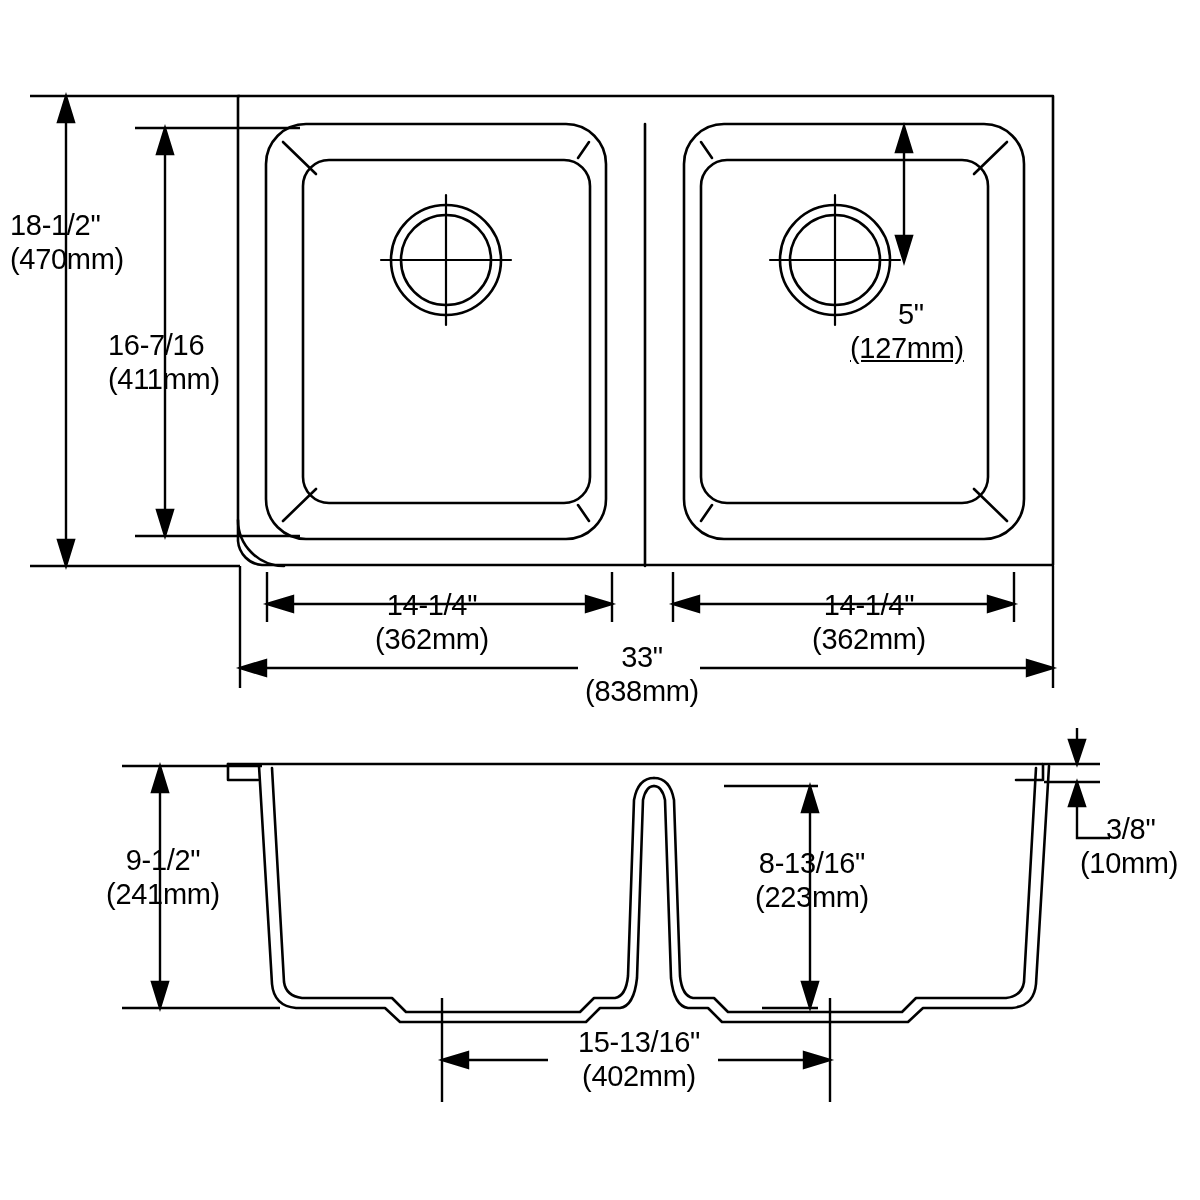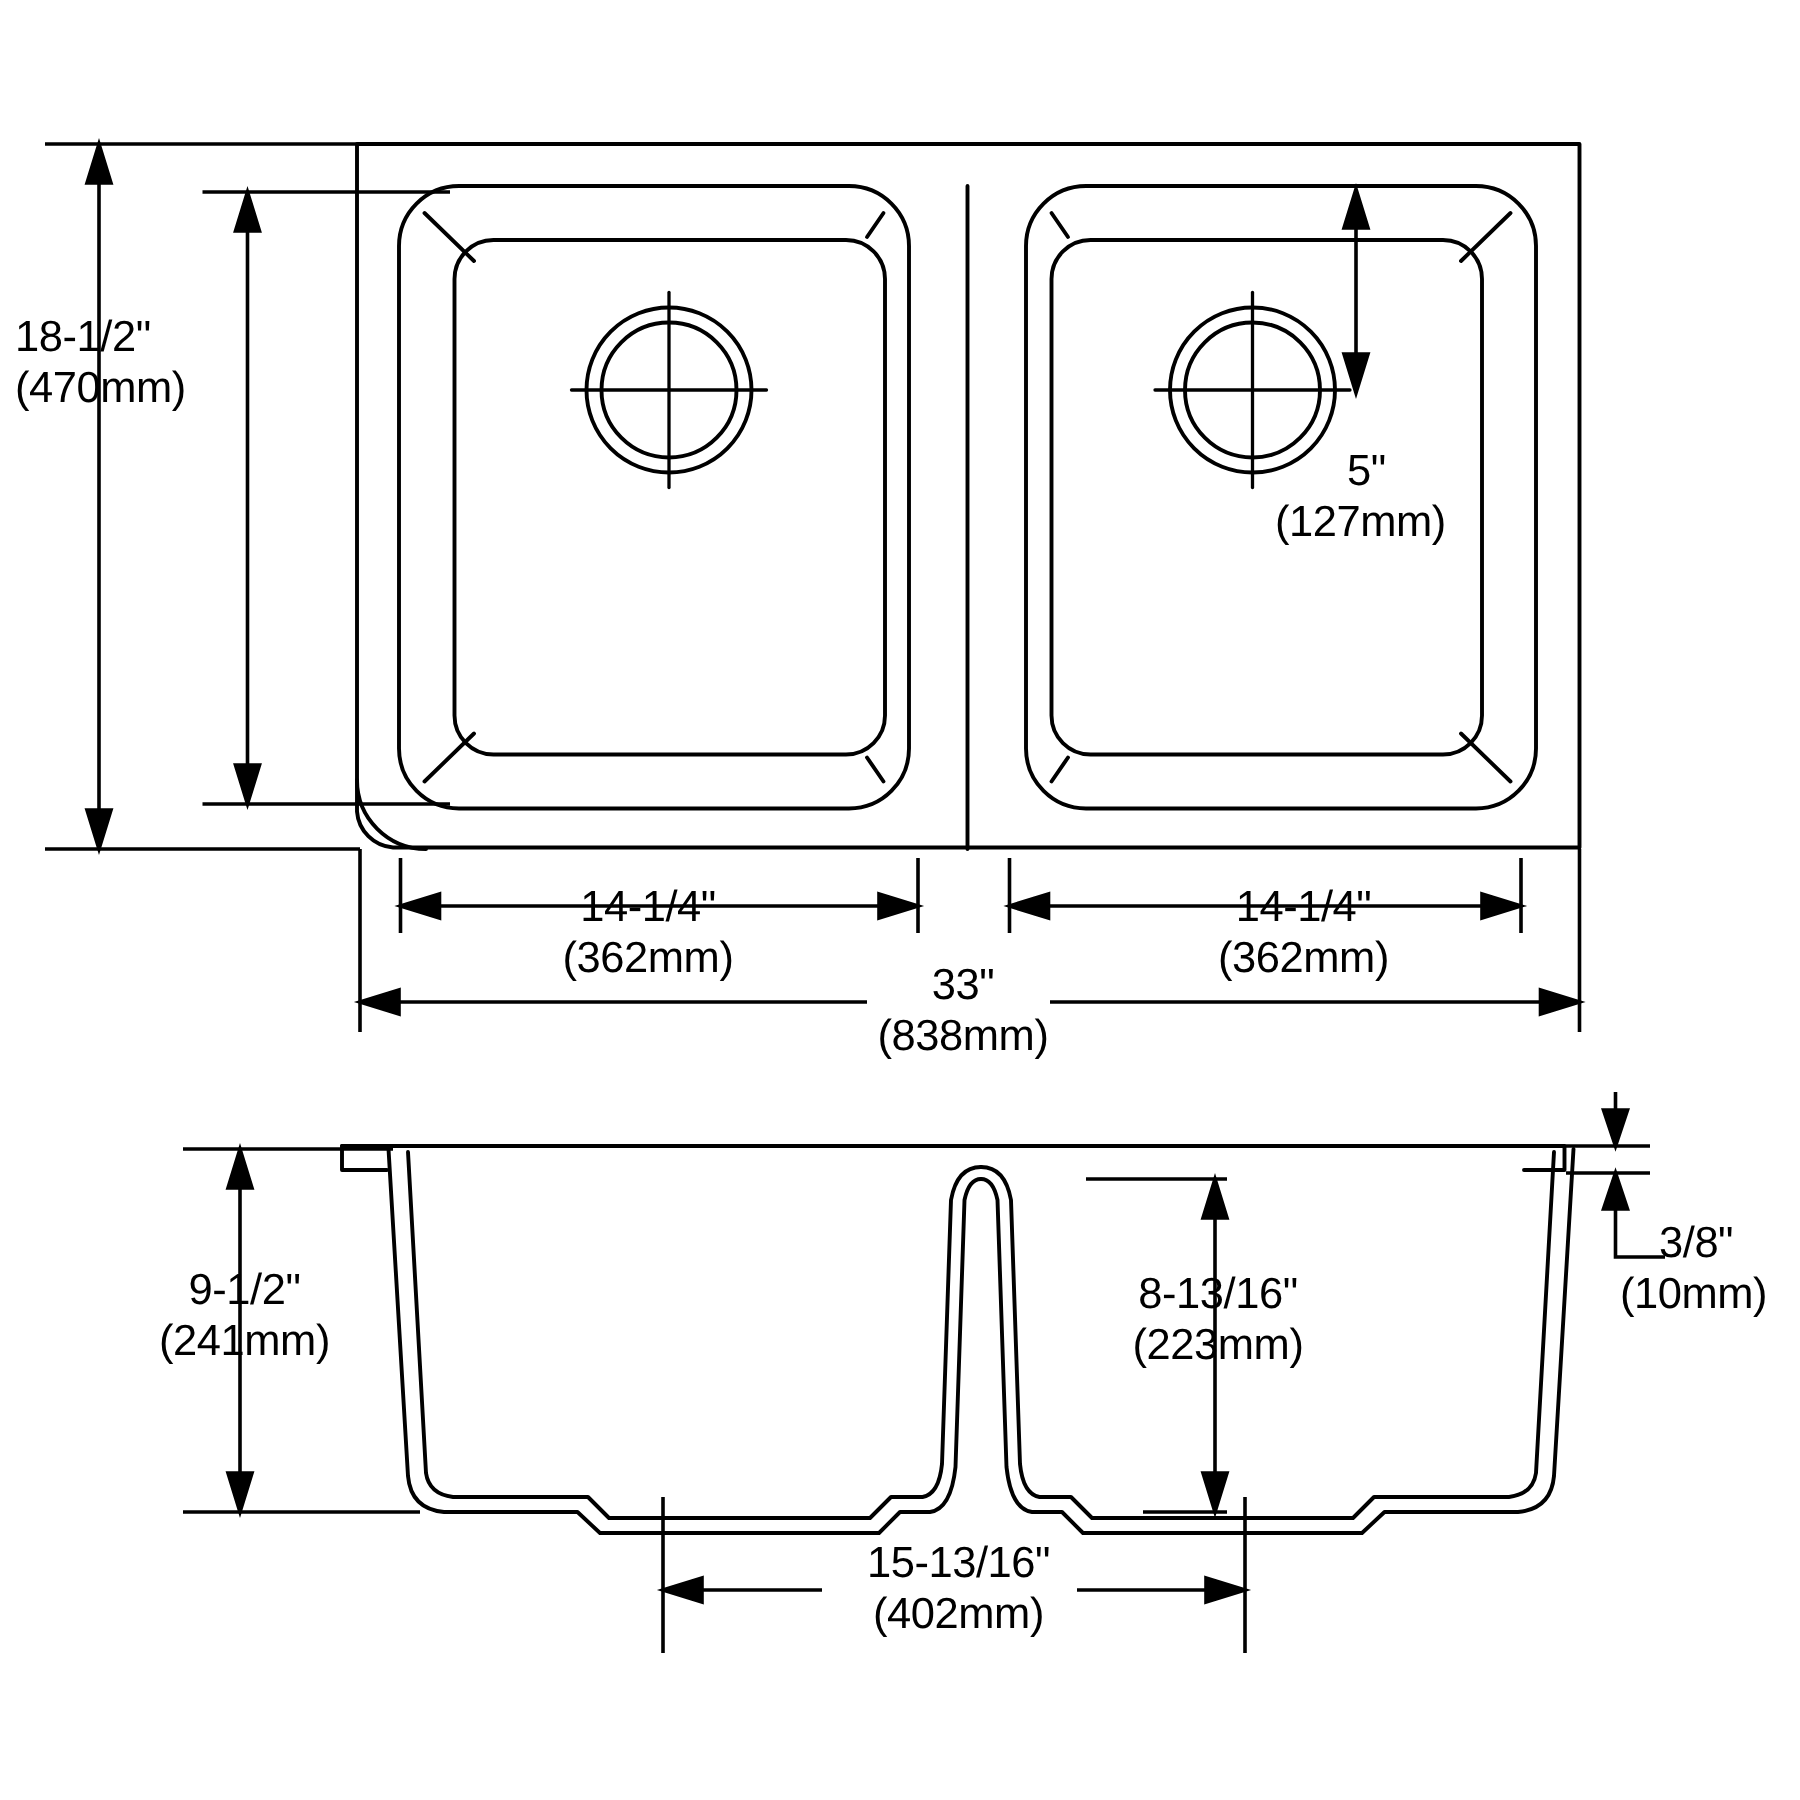--- a/index.html
+++ b/index.html
@@ -200,24 +200,28 @@
       <polygon points="442,1060 468,1052 468,1068"></polygon>
       <polygon points="830,1060 804,1052 804,1068"></polygon>
     </g>
   </svg>
 
   <div class="dim-text lft" style="left:10px; top:208px;">
     <span>18-1/2"</span>
     <span class="l2">(470mm)</span>
   </div>
 
+  <div class="dim-text lft" style="left:108px; top:328px;">
+    <span>16-7/16</span>
+    <span class="l2">(411mm)</span>
+  </div>
 
   <div class="dim-text lft" style="left:898px; top:297px;">
     <span>5"</span>
-    <span class="l2" style="margin-left:-48px;">(127mm)</span>
+    <span class="l2" style="margin-left:-48px;text-decoration:underline;">(127mm)</span>
   </div>
 
   <div class="dim-text ctr" style="left:432px; top:588px;">
     <span>14-1/4"</span>
     <span class="l2">(362mm)</span>
   </div>
 
   <div class="dim-text ctr" style="left:869px; top:588px;">
     <span>14-1/4"</span>
     <span class="l2">(362mm)</span>

